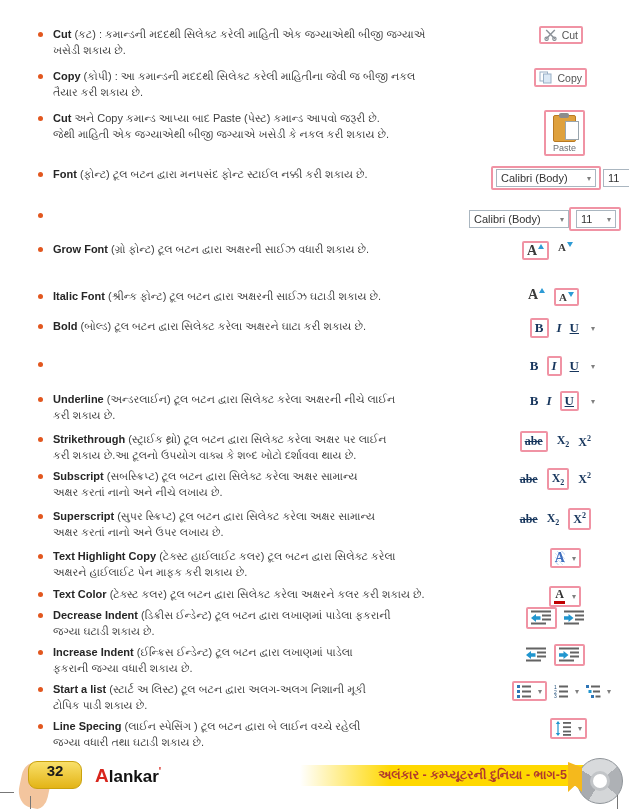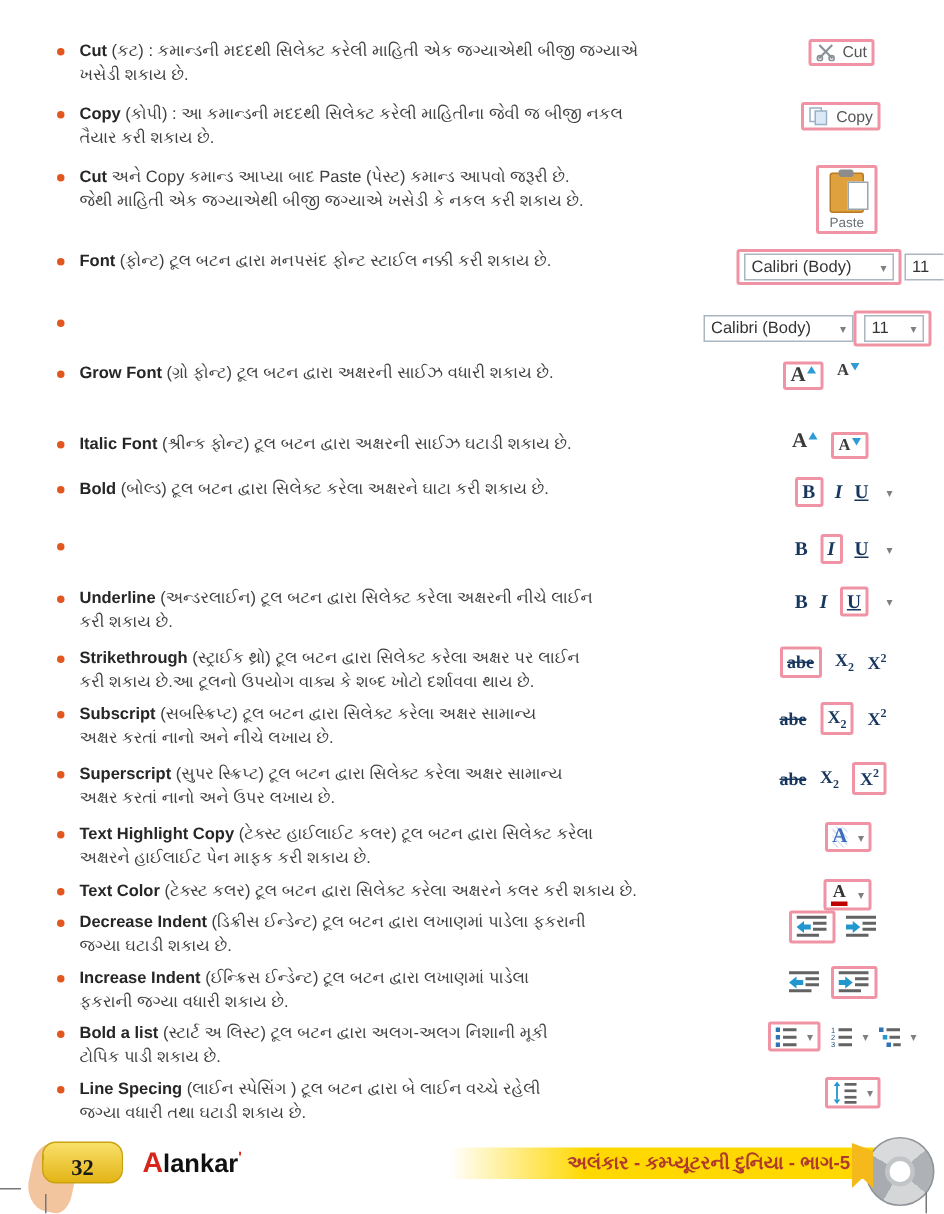--- a/index.html
+++ b/index.html
@@ -49,21 +49,21 @@
        background:repeating-linear-gradient(45deg,rgba(255,255,255,0) 0 2px,rgba(180,205,240,.55) 2px 3px);}
   .tcA{display:inline-flex;flex-direction:column;align-items:center;font-family:"Liberation Serif",serif;font-weight:bold;font-size:12px;color:#333;line-height:11px;}
   .redbar{width:11px;height:3px;background:#c00000;margin-top:1px;}
   
   .icnset{display:inline-flex;align-items:center;gap:7px;}
   .licn{display:inline-flex;align-items:center;gap:2px;}
   
   #footer{position:absolute;left:0;right:0;top:756px;height:53px;}
   .hand{position:absolute;left:20px;top:6px;width:30px;height:46px;background:#f3c59e;border-radius:45% 45% 30% 50%/35% 35% 30% 40%;transform:rotate(12deg);}
   .hand::after{content:"";position:absolute;left:6px;top:4px;width:10px;height:12px;background:#5b4a6b;border-radius:50%;}
-  .badge{position:absolute;left:28px;top:5px;width:52px;height:26px;background:linear-gradient(#f9e06a,#e3b416);border:1px solid #caa20e;border-radius:9px;display:flex;align-items:flex-end;justify-content:center;font-weight:bold;font-size:15px;color:#1a1a1a;font-family:Liberation Serif, serif;}
+  .badge{position:absolute;left:28px;top:5px;width:52px;height:26px;background:linear-gradient(#f9e06a,#e3b416);border:1px solid #caa20e;border-radius:9px;display:flex;align-items:flex-start;justify-content:center;font-weight:bold;font-size:15px;color:#1a1a1a;}
   .logo{position:absolute;left:95px;top:9px;font-weight:bold;font-size:17px;color:#111;}
   .logo-a{color:#d8251c;font-size:19px;}
   .logo-apo{color:#d8251c;font-size:10px;vertical-align:super;}
   .banner{position:absolute;left:300px;right:44px;top:9px;height:21px;background:linear-gradient(to right,rgba(255,216,0,0) 0%,#ffd800 32%);display:flex;align-items:center;justify-content:center;font-weight:bold;font-size:12.5px;color:#b03a2e;border-radius:2px;padding-left:60px;box-sizing:border-box;}
   .cd{position:absolute;right:6px;top:2px;width:46px;height:46px;}
   .cd-disc{position:absolute;inset:0;border-radius:50%;border:1px solid #8f9499;
      background:conic-gradient(#d8dadc 0 50deg,#aeb1b5 50deg 130deg,#d4d6d8 130deg 210deg,#a8abaf 210deg 300deg,#d8dadc 300deg 360deg);}
   .cd-hole{position:absolute;left:50%;top:50%;width:14px;height:14px;transform:translate(-50%,-50%);background:#fff;border-radius:50%;box-shadow:0 0 0 3px #c2c5c8;}
   .cd-arrow{position:absolute;left:-9px;top:4px;width:14px;height:30px;background:#f5b91c;clip-path:polygon(0 0,100% 18%,100% 100%,50% 78%,0 100%);z-index:2;}
   .crop{position:absolute;background:#777;}
@@ -343,21 +343,21 @@
               <rect x="11" y="8.5" width="9" height="2" fill="#636363"></rect>
               <rect x="0" y="12.5" width="15" height="2" fill="#636363"></rect>
               <polygon points="9.5,8 4.5,4 4.5,6.3 0,6.3 0,9.7 4.5,9.7 4.5,12" fill="#2196cf"></polygon>
             </svg>
           </span>
         </span>
       </div>
     </div>
     <div class="row" style="margin-bottom:5px">
       <span class="bullet"></span>
-      <div class="text"><span class="lead">Bold a list</span><span class="body"> (સ્ટાર્ટ અ લિસ્ટ) ટૂલ બટન દ્વારા અલગ-અલગ નિશાની મૂકી
+      <div class="text"><span class="lead">Start a list</span><span class="body"> (સ્ટાર્ટ અ લિસ્ટ) ટૂલ બટન દ્વારા અલગ-અલગ નિશાની મૂકી
 ટોપિક પાડી શકાય છે.</span></div>
       <div class="iconcol" style="margin-right:10px">
         <span class="icnset">
           <span class="pink">
             <span class="licn">
               <svg width="15" height="14" viewBox="0 0 15 14">
                 <rect x="0" y="1" width="3" height="3" fill="#2e75b6"></rect>
                 <rect x="5" y="1.5" width="9" height="2" fill="#636363"></rect>
                 <rect x="0" y="6" width="3" height="3" fill="#2e75b6"></rect>
                 <rect x="5" y="6.5" width="9" height="2" fill="#636363"></rect>

